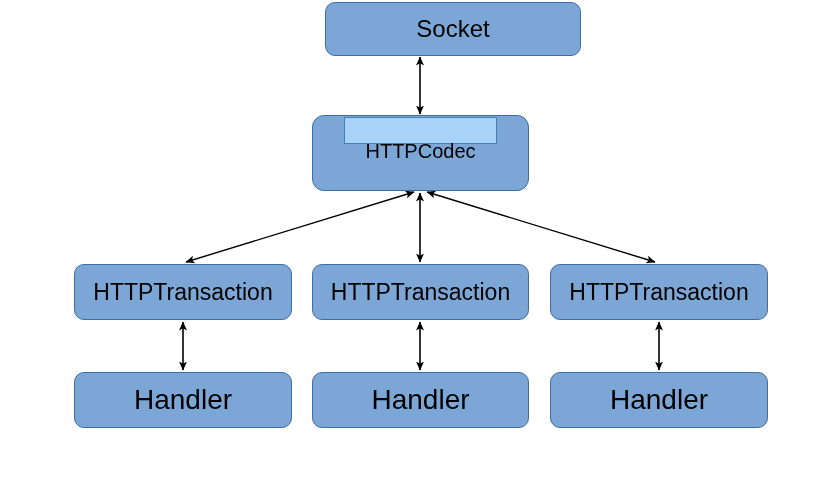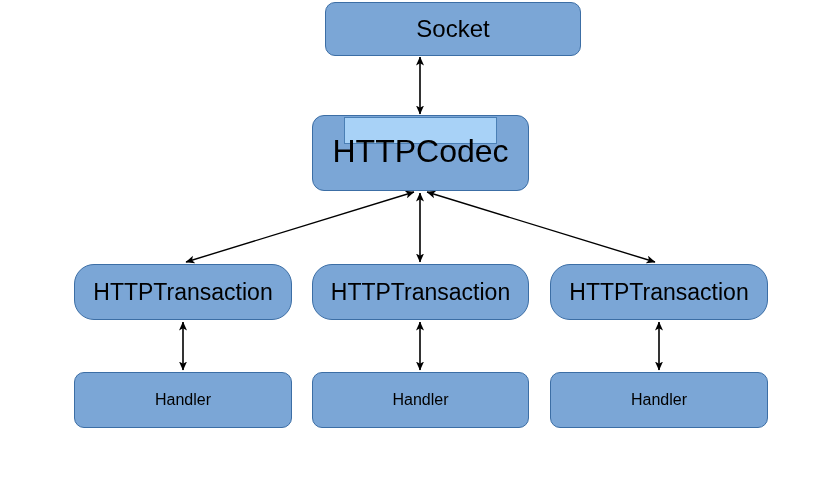--- a/index.html
+++ b/index.html
@@ -59,21 +59,21 @@
     left: 312px;
     top: 115px;
     width: 217px;
     height: 76px;
     border-radius: 12px;
     align-items: flex-end;
     justify-content: center;
     padding-bottom: 8px;
   }
   #node-httpsession .node-label {
-    font-size: 32px;
+    font-size: 20px;
     margin-top: 40px;
   }
   
   #node-httpcodec {
     position: absolute;
     left: 31px;
     top: 1px;
     width: 153px;
     height: 27px;
     box-sizing: border-box;
@@ -86,30 +86,29 @@
     font-size: 15px;
     color: #000000;
     font-family: "Liberation Sans", sans-serif;
     white-space: nowrap;
   }
   
   .node-transaction {
     top: 264px;
     height: 56px;
     font-size: 23px;
-    border-radius: 20px;
   }
   #node-transaction-left  { left: 74px;  width: 218px; }
   #node-transaction-mid   { left: 312px; width: 217px; }
   #node-transaction-right { left: 550px; width: 218px; }
   
   .node-handler {
     top: 372px;
     height: 56px;
-    font-size: 16px;
+    font-size: 28px;
   }
   #node-handler-left  { left: 74px;  width: 218px; }
   #node-handler-mid   { left: 312px; width: 217px; }
   #node-handler-right { left: 550px; width: 218px; }
 </style>
 </head>
 <body>
 
 <div id="diagram">
 

